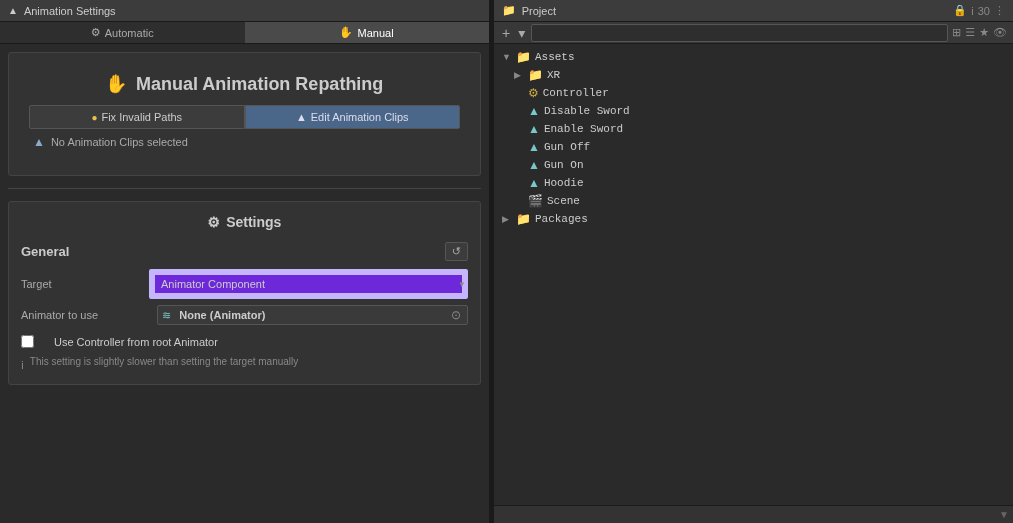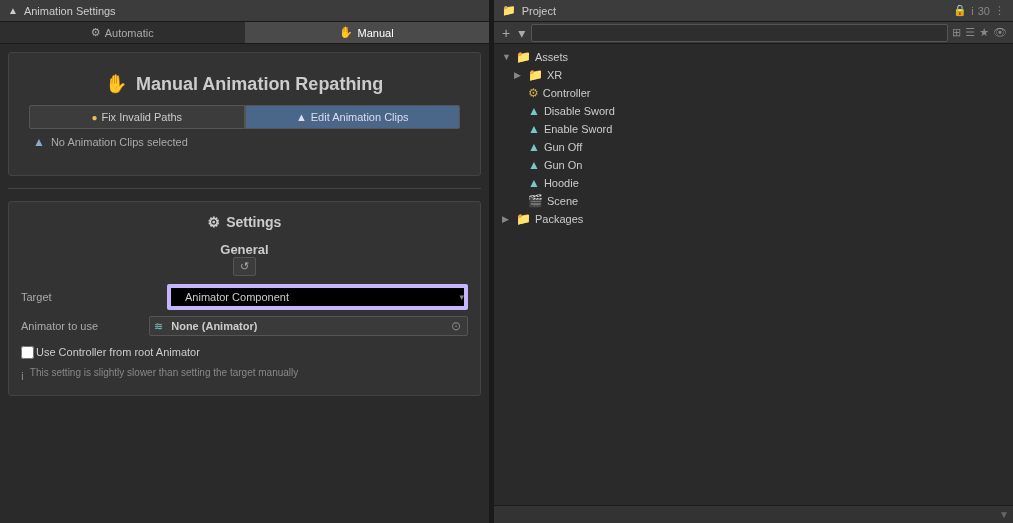--- a/index.html
+++ b/index.html
@@ -169,38 +169,37 @@
     }
 
     .section-label {
       font-size: 13px;
       font-weight: bold;
       color: #ccc;
       margin-bottom: 8px;
       display: flex;
       align-items: center;
       justify-content: space-between;
-      flex-direction: column;
     }
 
     .refresh-btn {
       background: #3c3c3c;
       border: 1px solid #555;
       border-radius: 2px;
       color: #aaa;
       cursor: pointer;
       padding: 2px 6px;
       font-size: 11px;
     }
 
     .field-row {
       display: flex;
       align-items: center;
       margin-bottom: 6px;
-      gap: 26px;
+      gap: 8px;
     }
 
     .field-label {
       width: 120px;
       font-size: 11px;
       color: #aaa;
       flex-shrink: 0;
     }
 
     .field-select {
@@ -219,44 +218,44 @@
 
     .select-wrapper {
       flex: 1;
       position: relative;
       display: flex;
       align-items: center;
     }
 
     .select-wrapper select {
       width: 100%;
-      background: #000000;
-      border: 4px solid #c4b5fd;
+      background: #6d28d9;
+      border: 6px solid #c4b5fd;
       border-radius: 2px;
       color: #ccc;
       font-size: 11px;
-      padding: 3px 20px 3px 14px;
+      padding: 3px 20px 3px 6px;
       appearance: none;
       -webkit-appearance: none;
       cursor: pointer;
     }
 
     .select-arrow {
       position: absolute;
       right: 4px;
       pointer-events: none;
       color: #888;
       font-size: 9px;
     }
 
     .animator-row {
       display: flex;
       align-items: center;
       margin-bottom: 6px;
-      gap: 8px;
+      gap: 16px;
     }
 
     .animator-input-wrapper {
       flex: 1;
       display: flex;
       align-items: center;
       background: #3a3a3a;
       border: 1px solid #555;
       border-radius: 2px;
     }
@@ -282,21 +281,22 @@
       padding: 2px 6px;
       background: transparent;
       border: none;
       color: #888;
       cursor: pointer;
       font-size: 12px;
     }
 
     .checkbox-row {
       display: flex;
-      gap: 2px;
+      align-items: center;
+      gap: 20px;
       padding: 4px 0;
     }
 
     .checkbox-row input[type=checkbox] {
       cursor: pointer;
     }
 
     .checkbox-label {
       font-size: 11px;
       color: #ccc;
@@ -416,20 +416,21 @@
       color: #888;
       width: 10px;
     }
 
     .tree-icon {
       font-size: 12px;
     }
 
     .tree-label {
       font-size: 11px;
+      font-family: Liberation Mono, monospace;
     }
 
     .folder-icon { color: #e0c060; }
     .anim-icon { color: #78c8c8; }
     .scene-icon { color: #4499cc; }
     .controller-icon { color: #ccaa44; }
 
     .indent-1 { padding-left: 20px; }
 
     .project-bottom-bar {

